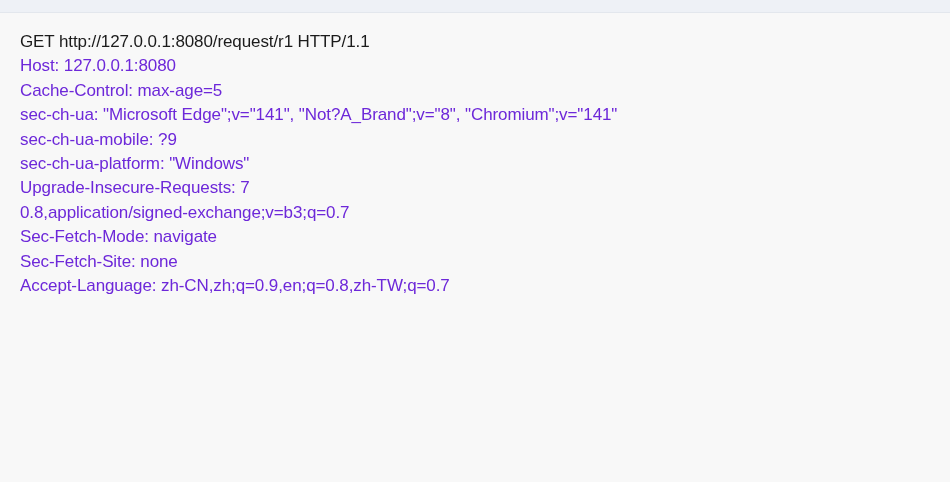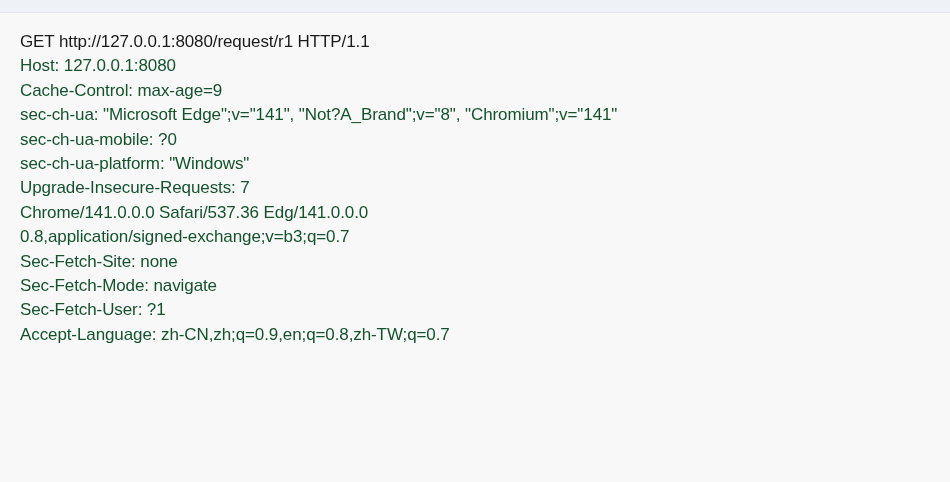--- a/index.html
+++ b/index.html
@@ -41,21 +41,21 @@
     background: #f8f8f8;
     box-sizing: border-box;
     padding: 16px 0 0 20px;
     overflow: hidden;
   }
   .header-line {
     display: block;
     font-family: "Liberation Sans", "DejaVu Sans", sans-serif;
     font-size: 17px;
     line-height: 24.4px;
-    color: #14532d;
+    color: #6d28d9;
     white-space: pre;
     letter-spacing: -0.1px;
     height: 24.4px;
   }
   .header-line.request-line {
     color: #1b1b1b;
   }
 </style>
 </head>
 <body>
@@ -64,40 +64,38 @@
 
   <div class="top-band"></div>
 
   <div class="headers-pane">
 
     <span class="header-line request-line">GET http://127.0.0.1:8080/request/r1 HTTP/1.1</span>
 
     <span class="header-line">Host: 127.0.0.1:8080</span>
 
 
-    <span class="header-line">Cache-Control: max-age=9</span>
+    <span class="header-line">Cache-Control: max-age=5</span>
 
     <span class="header-line">sec-ch-ua: "Microsoft Edge";v="141", "Not?A_Brand";v="8", "Chromium";v="141"</span>
 
-    <span class="header-line">sec-ch-ua-mobile: ?0</span>
+    <span class="header-line">sec-ch-ua-mobile: ?9</span>
 
     <span class="header-line">sec-ch-ua-platform: "Windows"</span>
 
     <span class="header-line">Upgrade-Insecure-Requests: 7</span>
 
 
-    <span class="header-line">Chrome/141.0.0.0 Safari/537.36 Edg/141.0.0.0</span>
 
 
     <span class="header-line">0.8,application/signed-exchange;v=b3;q=0.7</span>
 
+    <span class="header-line">Sec-Fetch-Mode: navigate</span>
+
     <span class="header-line">Sec-Fetch-Site: none</span>
 
-    <span class="header-line">Sec-Fetch-Mode: navigate</span>
-
-    <span class="header-line">Sec-Fetch-User: ?1</span>
 
 
 
     <span class="header-line">Accept-Language: zh-CN,zh;q=0.9,en;q=0.8,zh-TW;q=0.7</span>
 
   </div>
 </div>
 
 </body></html>

